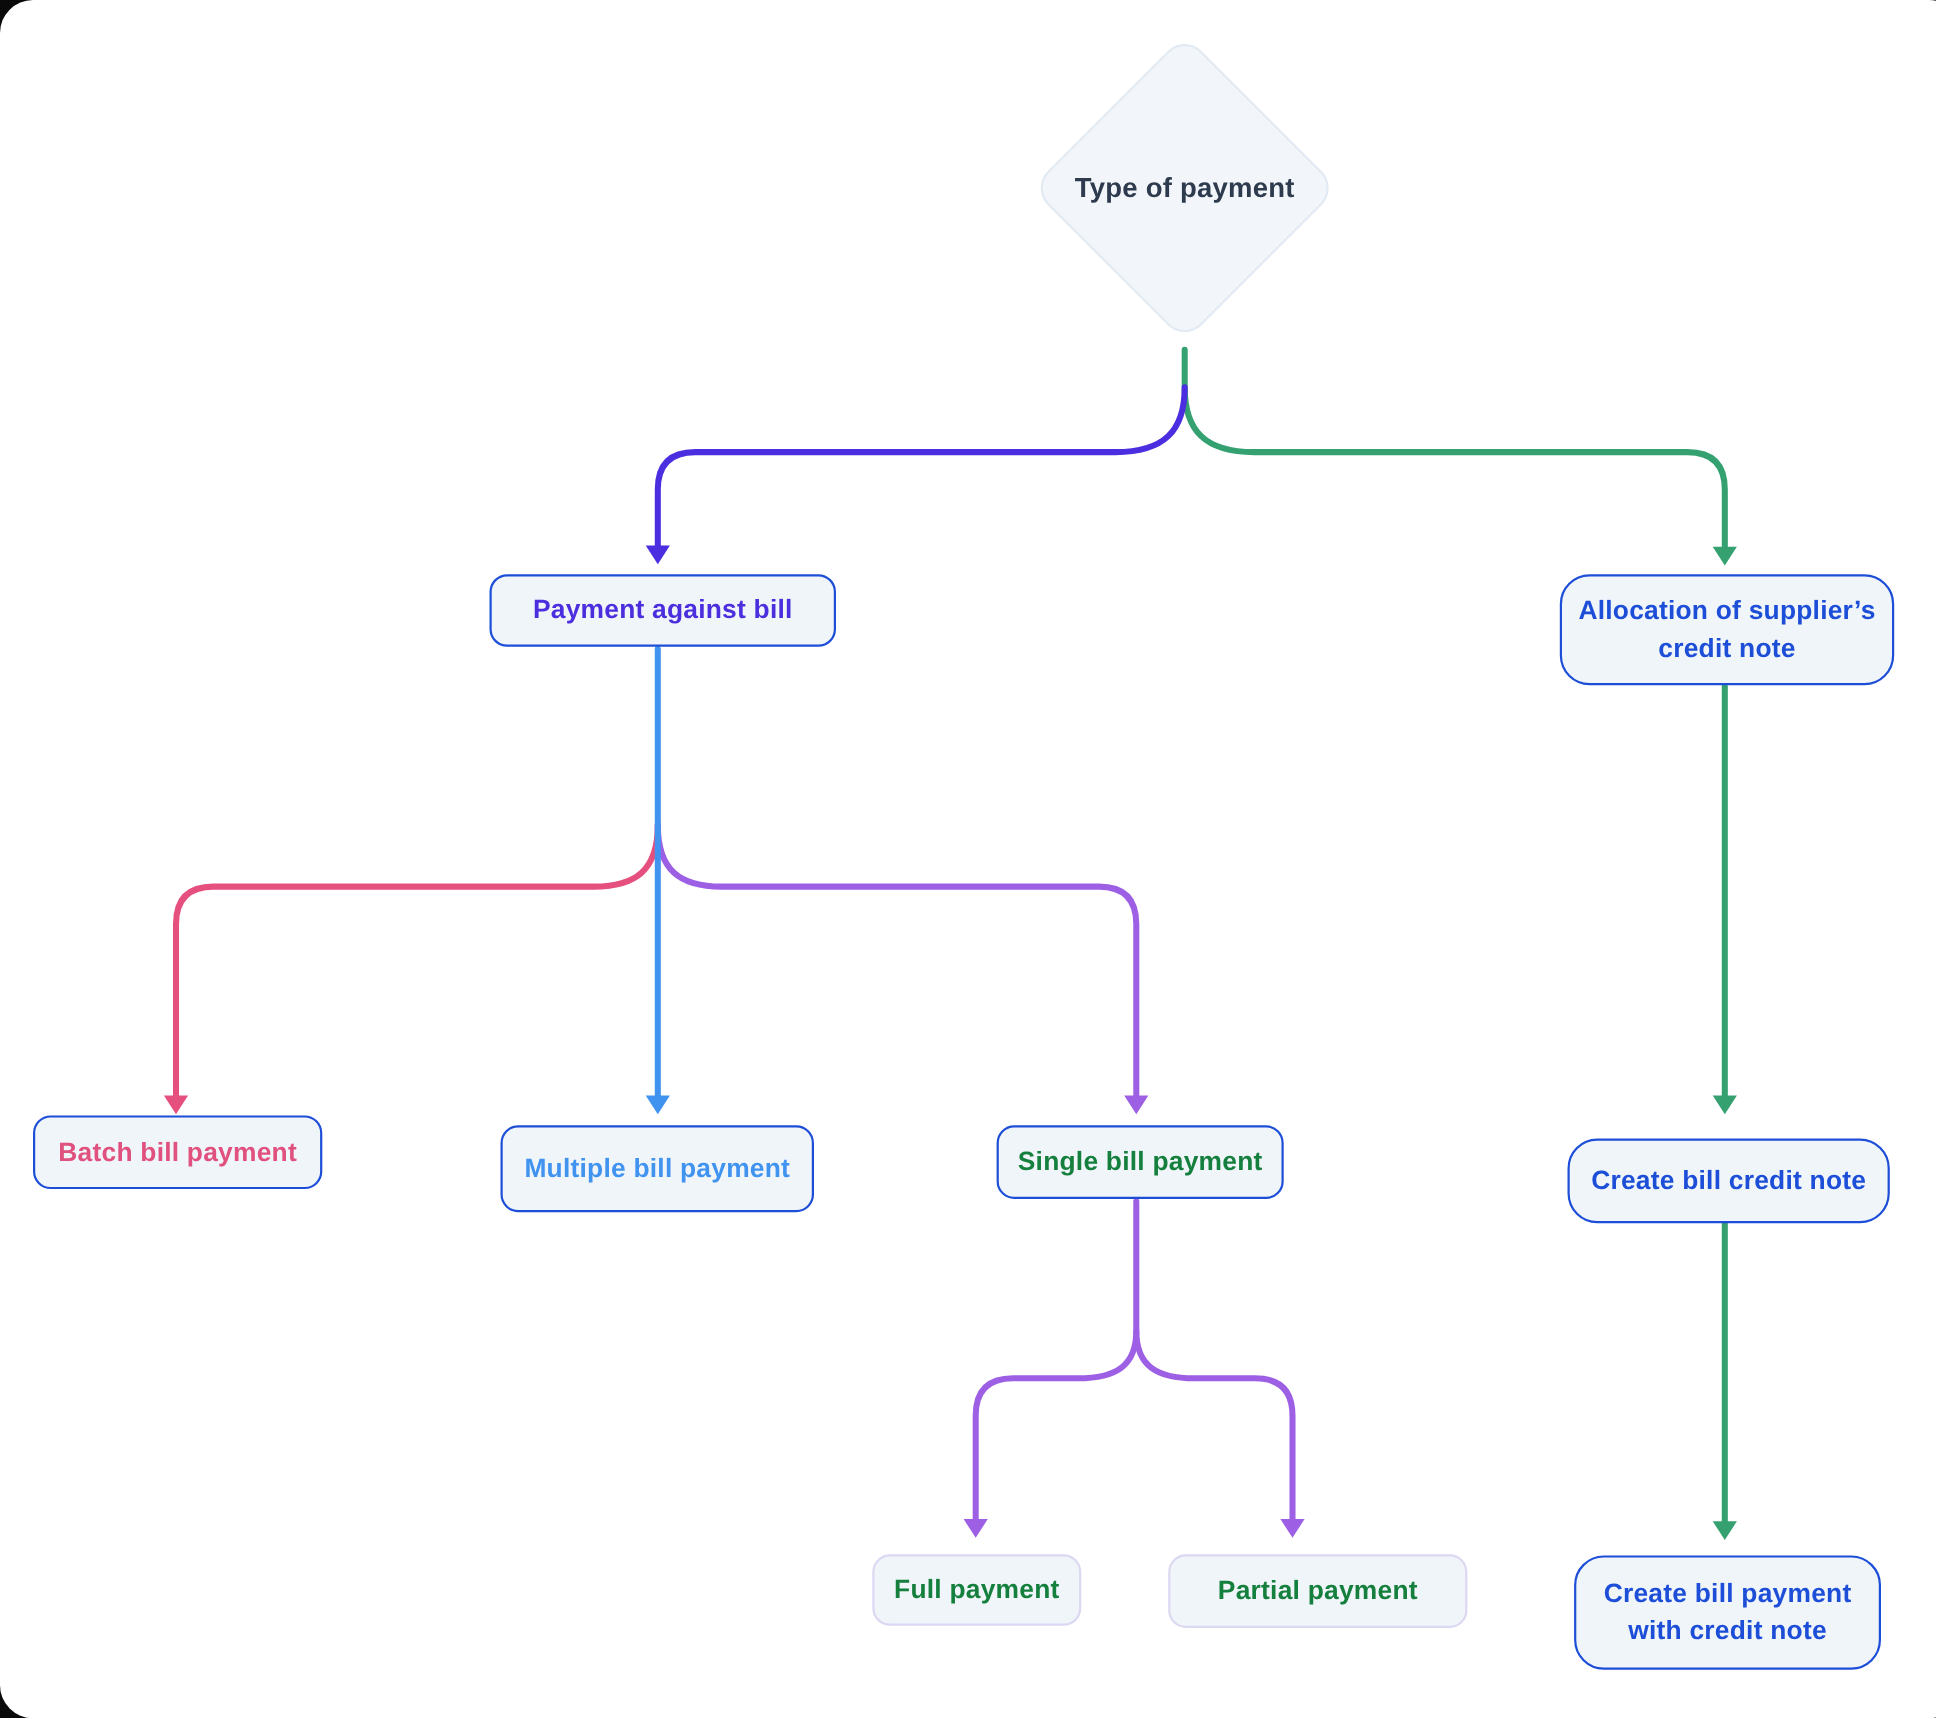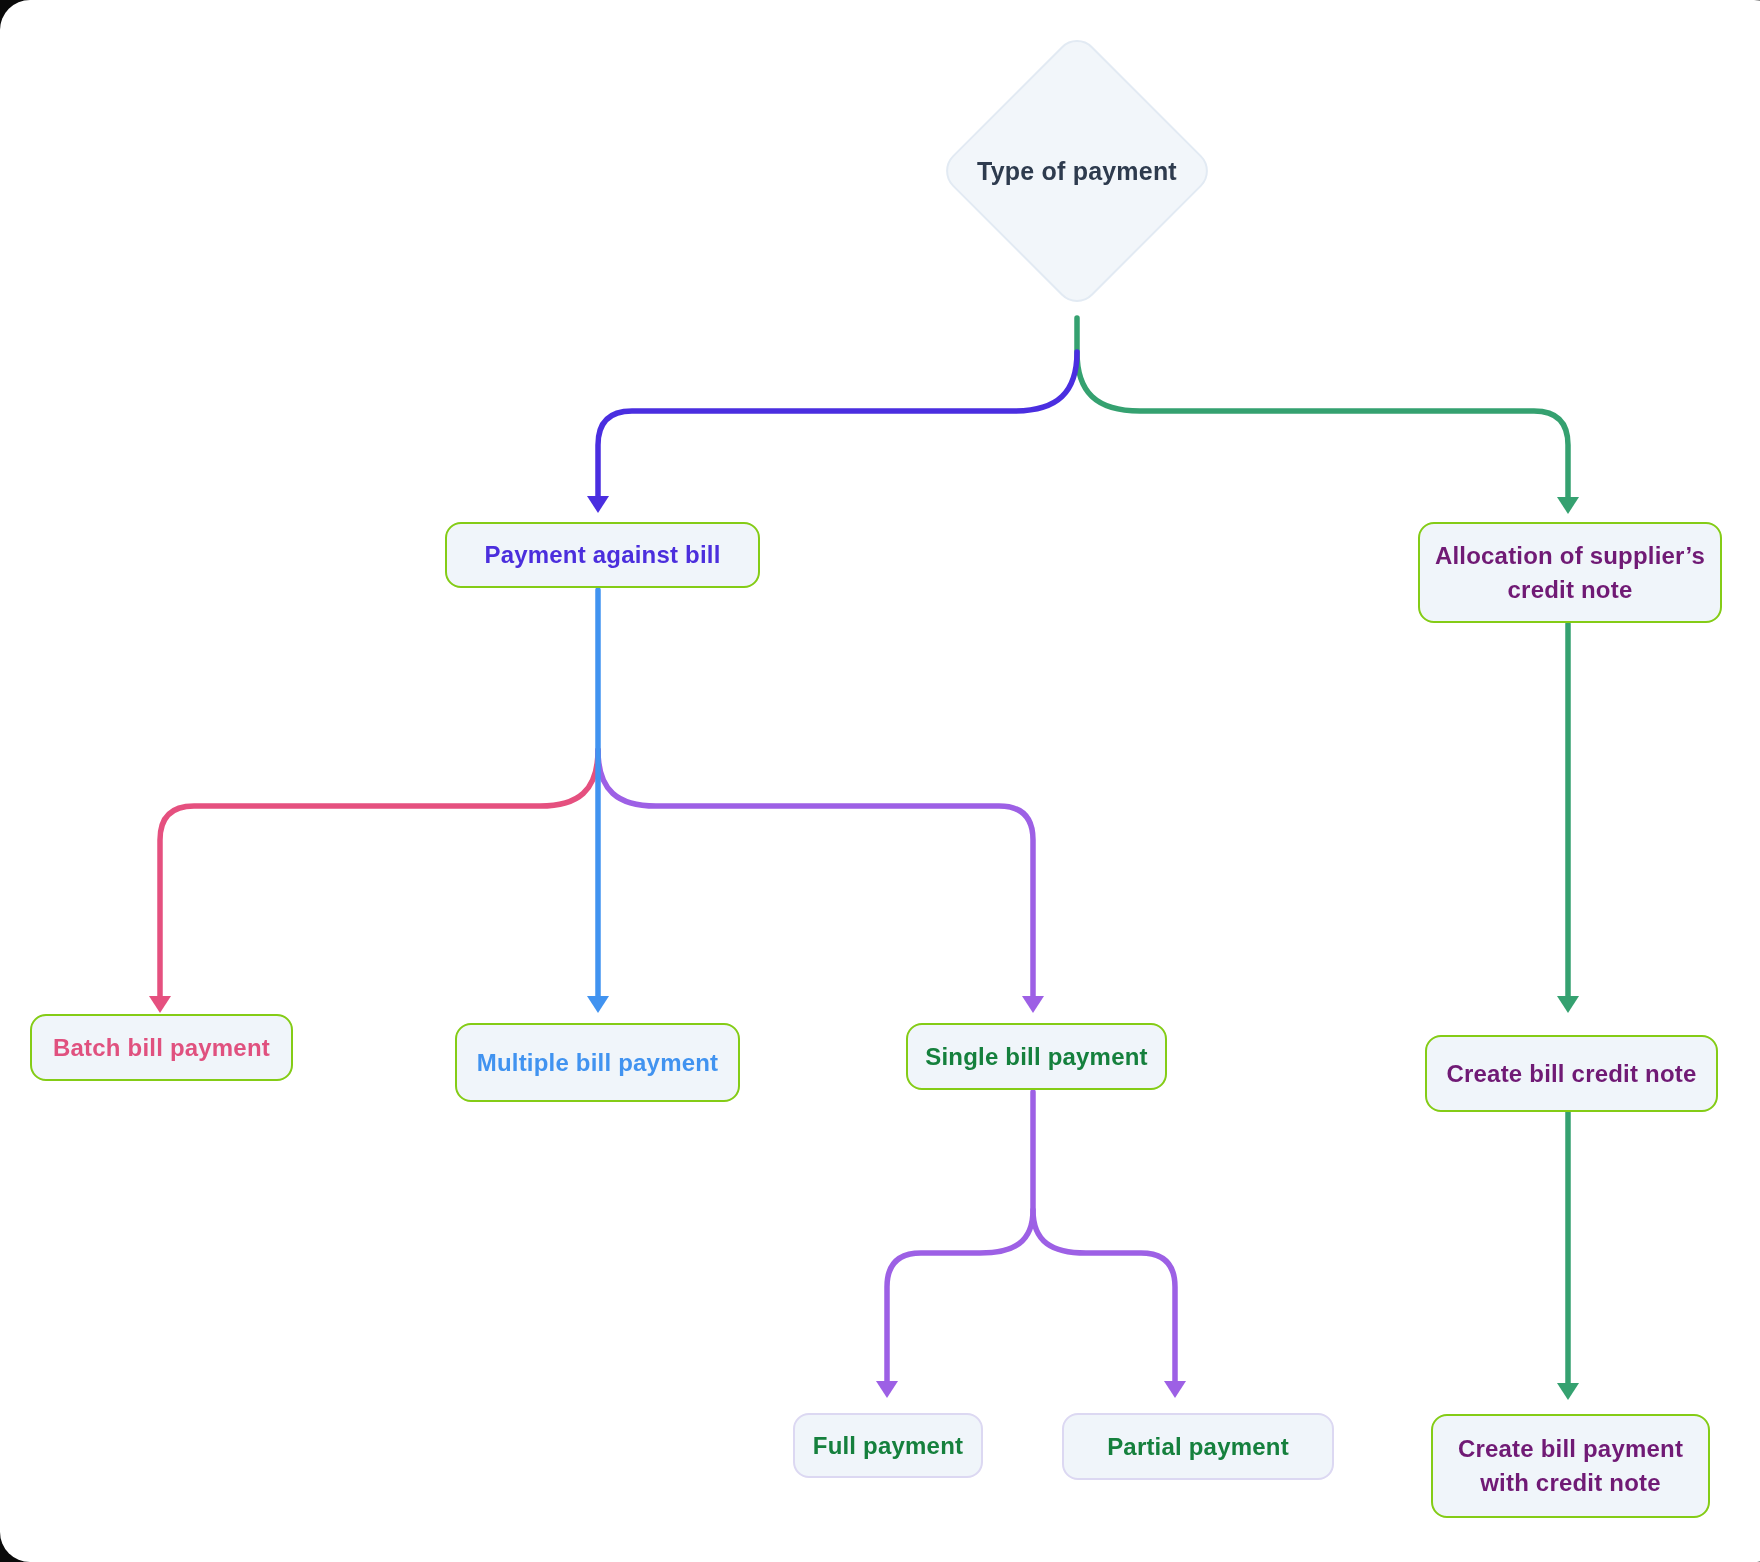--- a/index.html
+++ b/index.html
@@ -11,32 +11,32 @@
     overflow:hidden;
     font-family:"Liberation Sans","DejaVu Sans",sans-serif;
     padding-left:24px;
   }
   .edges{position:absolute;left:0;top:0;width:1760px;height:1562px;}
   .edges path{fill:none;stroke-width:5.5;stroke-linecap:round;stroke-linejoin:round;}
 
   .node{
     position:absolute;
     background:#f0f5fa;
-    border:2px solid #84cc16;
+    border:2px solid #1d4ed8;
     border-radius:16px;
     display:flex;align-items:center;justify-content:center;
     font-weight:bold;font-size:24px;line-height:34px;
     text-align:center;letter-spacing:.2px;
     box-sizing:border-box;
   }
   .t-indigo{color:#4b2edd;}
   .t-blue{color:#4193f0;}
   .t-pink{color:#e0517f;}
   .t-purple{color:#15803d;}
-  .t-green{color:#701a75;}
+  .t-green{color:#1d4ed8;border-radius:27px;}
   .t-dark{color:#2e3b4e;}
 
   .diamond{
     position:absolute;left:978px;top:72px;width:198px;height:198px;
     transform:rotate(45deg);
     background:#f2f6fa;border:2px solid #e2eaf3;border-radius:22px;
     box-sizing:border-box;
   }
   .diamond-label{
     position:absolute;left:957px;top:140px;width:240px;height:62px;

